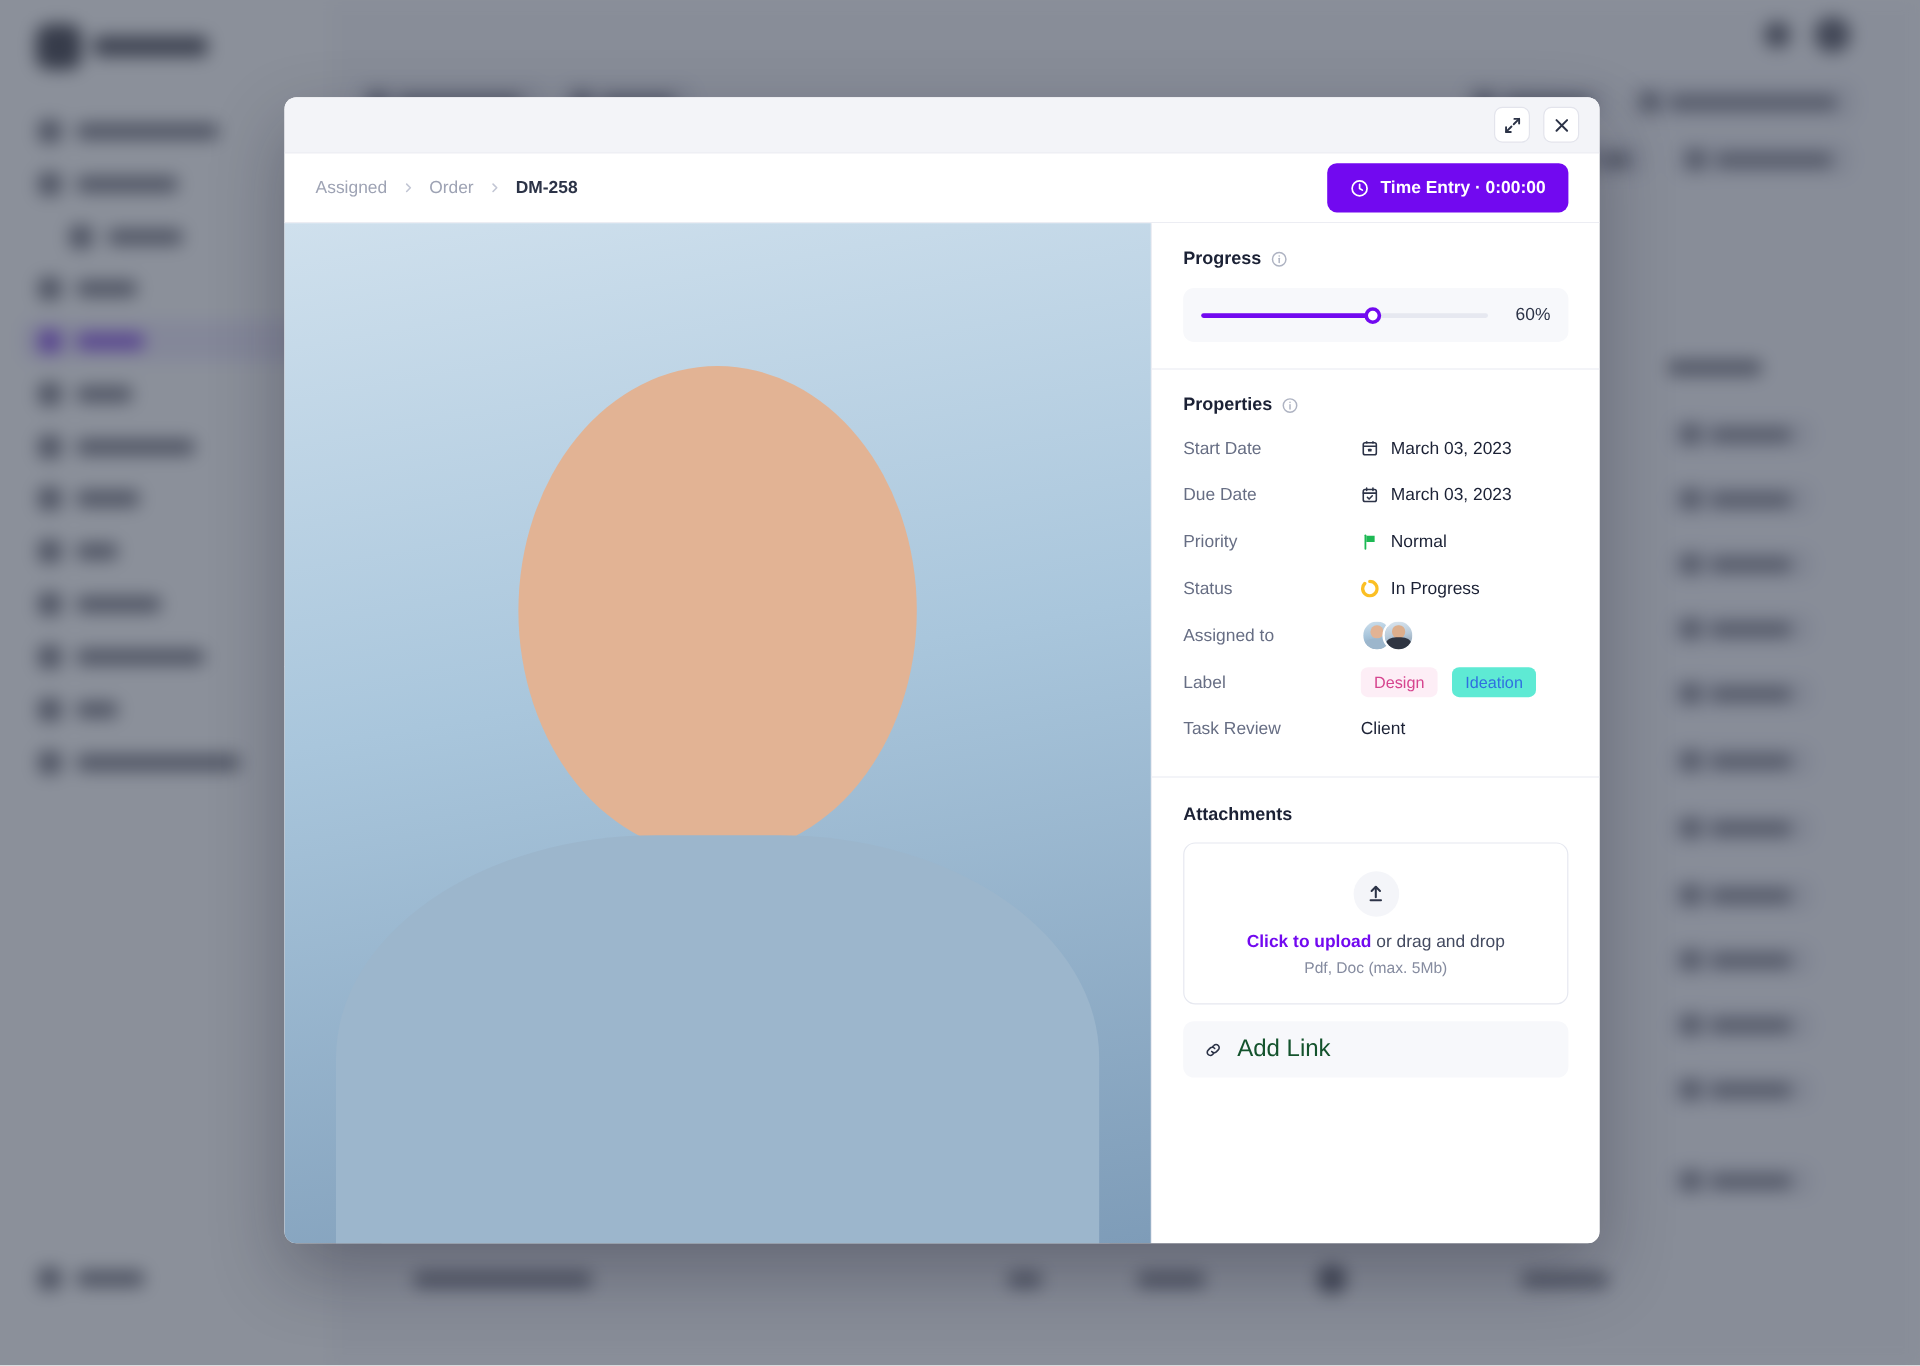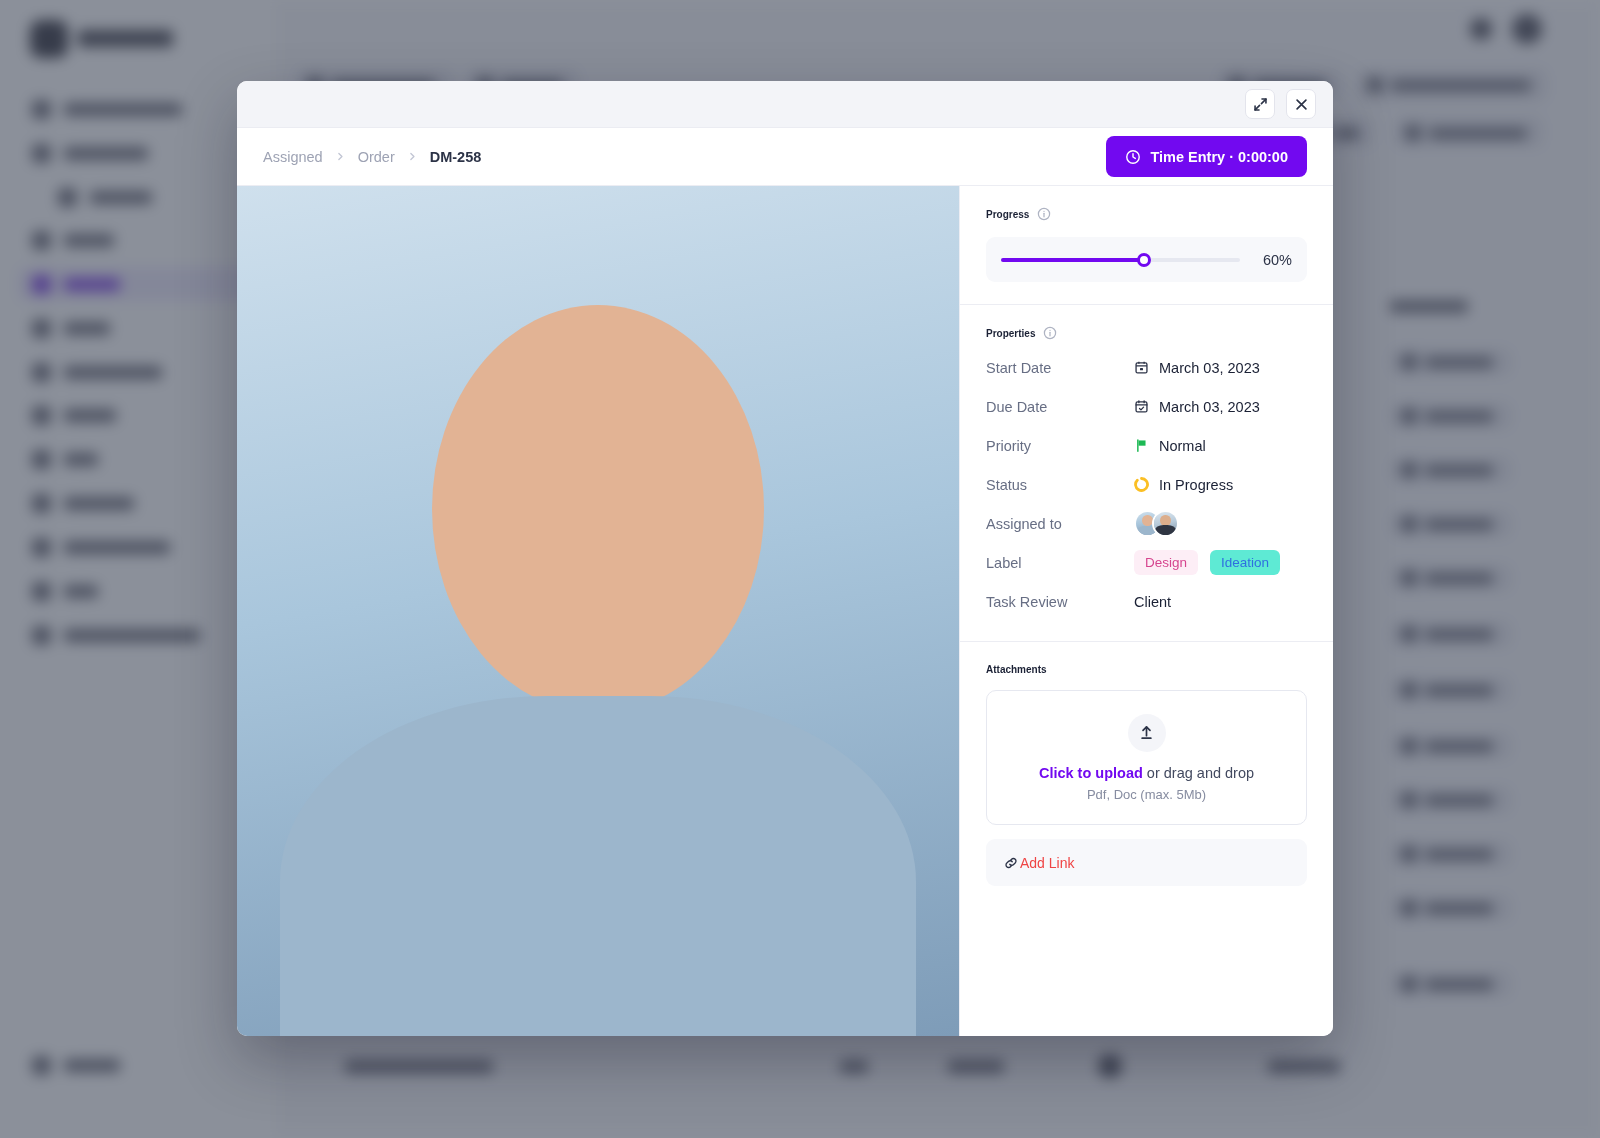--- a/index.html
+++ b/index.html
@@ -251,21 +251,21 @@
   }
   .composer-input::placeholder { color: #8d93a6; }
 
   
   .right-col {
     flex: 1 1 auto; display: flex; flex-direction: column; min-height: 0;
     background: #ffffff;
   }
   .sec-title {
     display: flex; align-items: center; gap: 8px;
-    font-size: 10px; font-weight: 700; color: #1b2135;
+    font-size: 15px; font-weight: 700; color: #1b2135;
   }
   .info-ic { display: flex; color: #aeb3c2; }
 
   .progress-sec { padding: 21px 26px 22px 26px; border-bottom: 1px solid #ecedf3; }
   .progress-box {
     margin-top: 16px; background: #f7f8fb; border-radius: 9px;
     height: 45px; display: flex; align-items: center; padding: 0 15px; gap: 14px;
   }
   .track {
     position: relative; flex: 1 1 auto; height: 4px;
@@ -312,22 +312,22 @@
   }
   .up-circle {
     width: 38px; height: 38px; border-radius: 50%; background: #f4f5f9;
     display: flex; align-items: center; justify-content: center;
   }
   .dz-main { margin-top: 13px; font-size: 14.5px; color: #434a60; }
   .dz-main b { color: #7209f0; font-weight: 700; }
   .dz-sub { margin-top: 6px; font-size: 13px; color: #868ca0; }
   .addlink-btn {
     margin-top: 14px; height: 47px; background: #f7f8fb; border-radius: 9px;
-    display: flex; align-items: center; gap: 1px; padding: 0 17px;
-    font-size: 14px; color: #ef4444; cursor: pointer; border: none; width: 100%;
+    display: flex; align-items: center; gap: 12px; padding: 0 17px;
+    font-size: 20px; color: #14532d; cursor: pointer; border: none; width: 100%;
     font-family: "Liberation Sans", sans-serif;
   }
 
   
   .ph { position: absolute; inset: 0; }
   .ph.f1 { background: linear-gradient(170deg,#b9d4e8 0%,#9fc2dd 42%,#6f8fae 100%); }
   .ph.f1::before { content:""; position:absolute; left:24%; top:16%; width:52%; height:52%;
     border-radius:50%; background:#e8c4a8; }
   .ph.f1::after { content:""; position:absolute; left:10%; top:64%; width:80%; height:48%;
     border-radius:45% 45% 0 0; background:#7c6552; }

